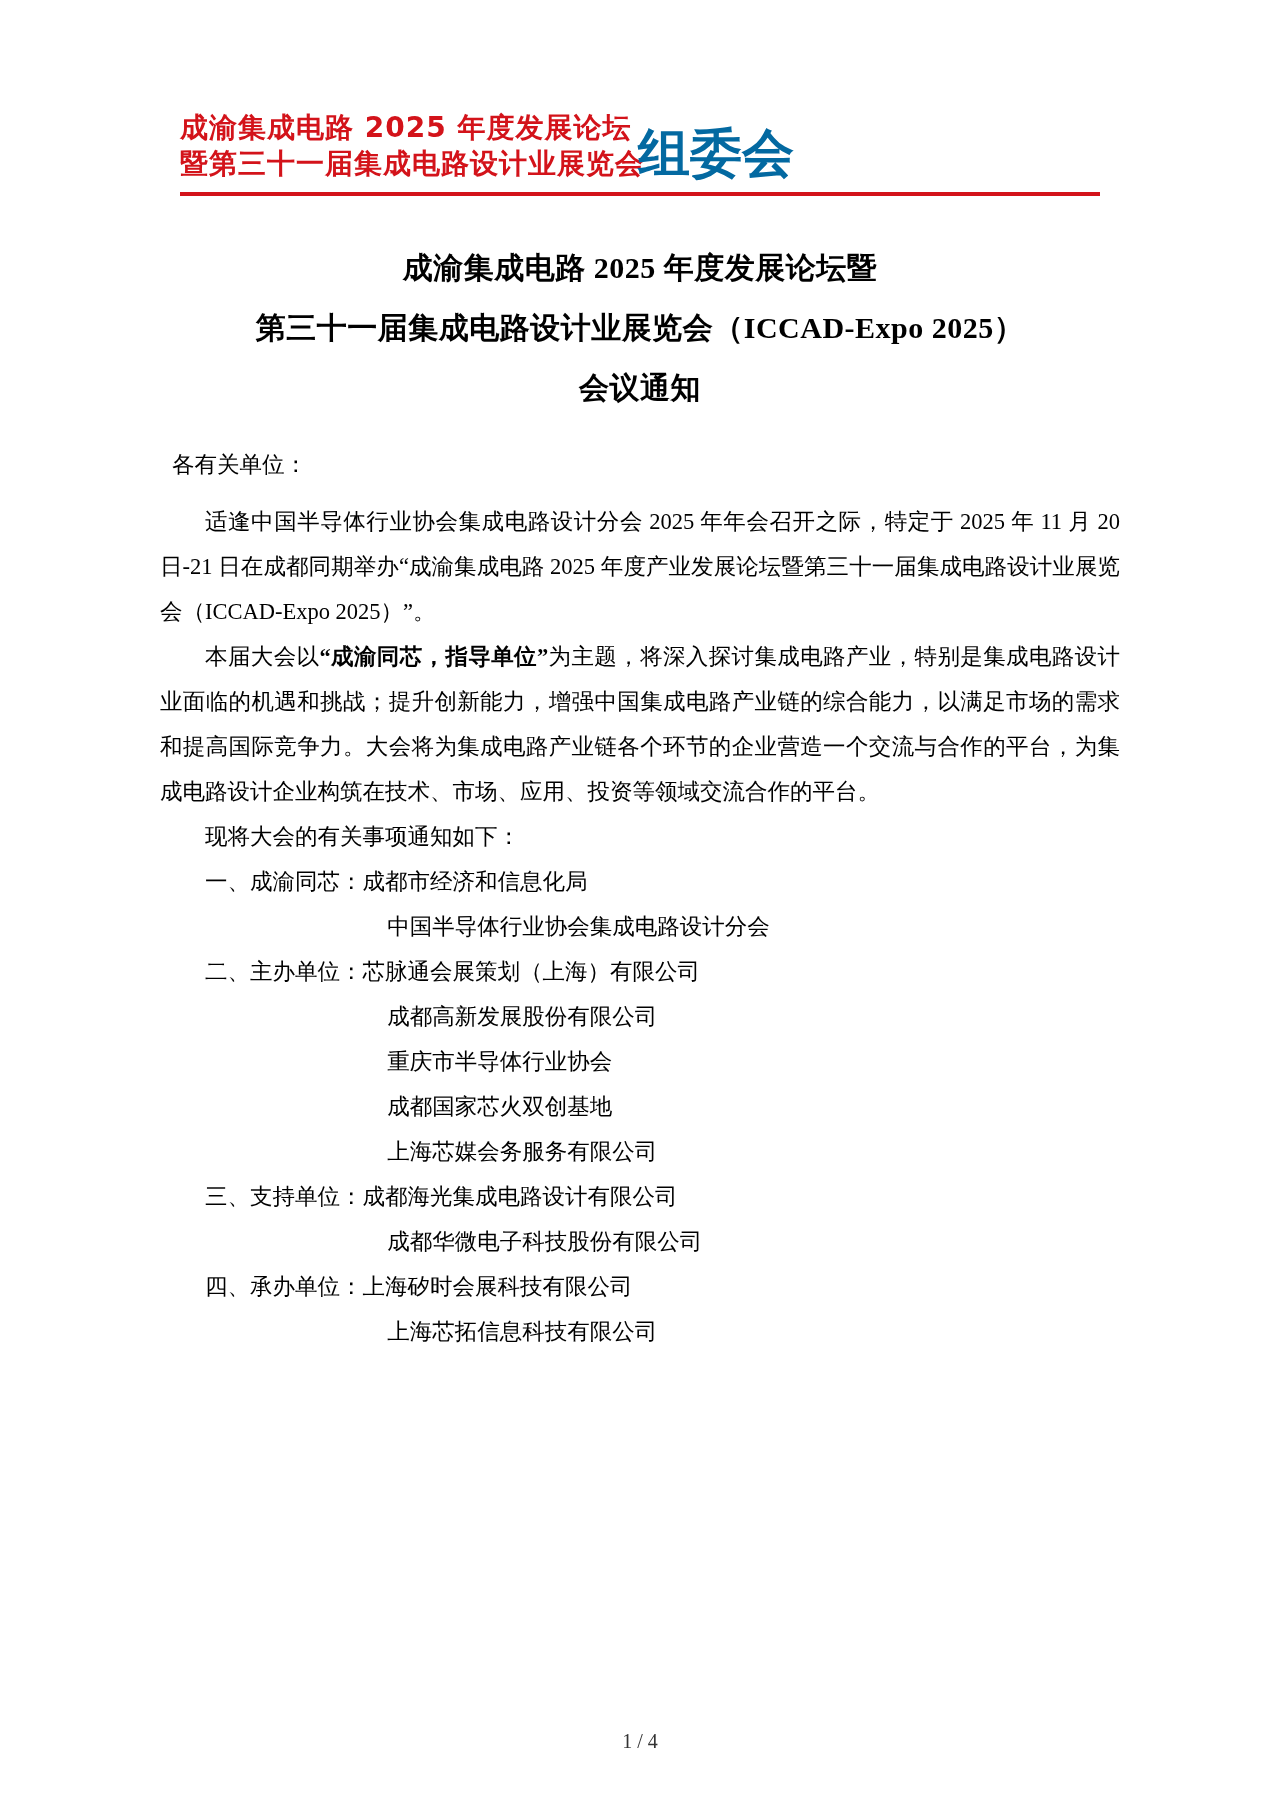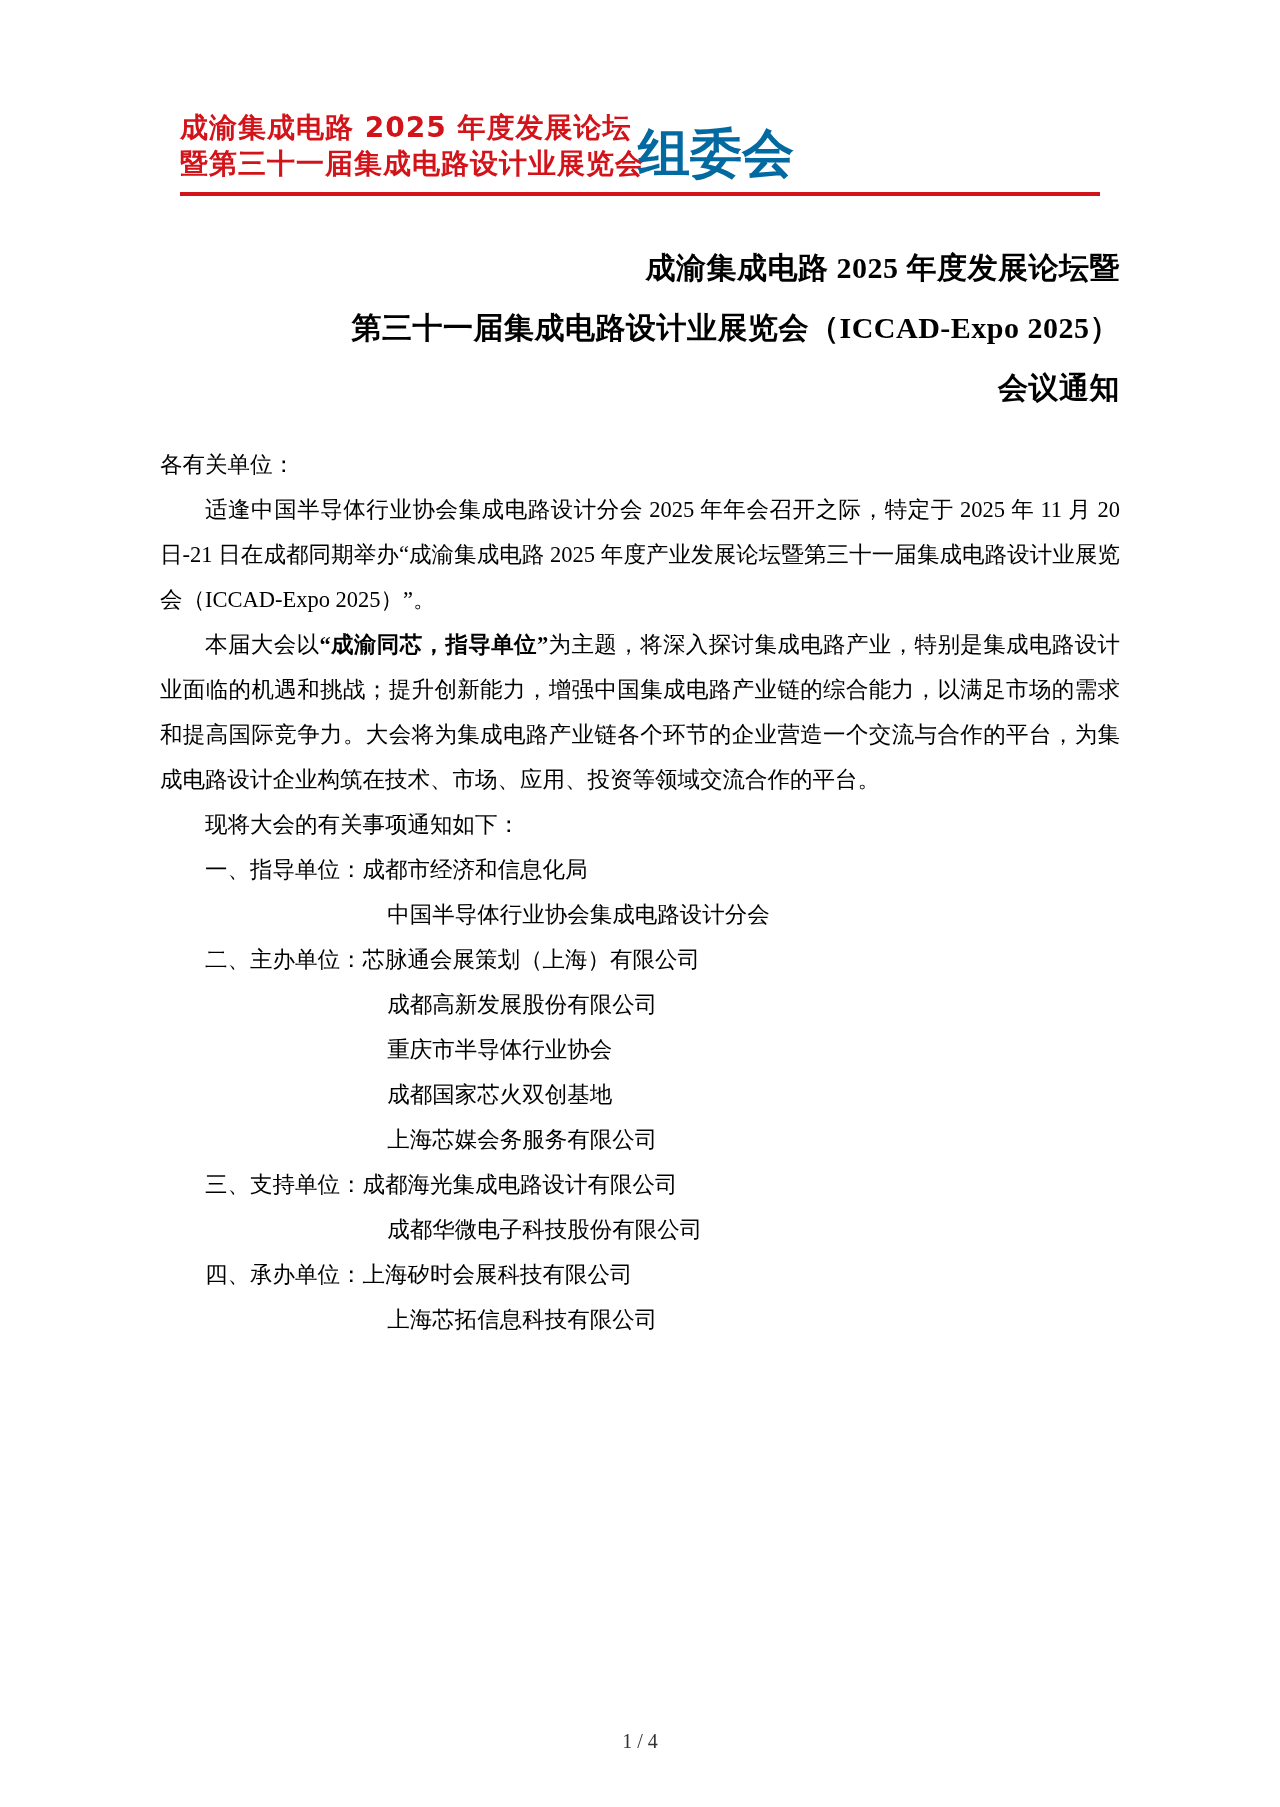--- a/index.html
+++ b/index.html
@@ -58,41 +58,41 @@
   .lh-rule {
     margin-top: 10px;
     height: 4px;
     background: #d3131a;
     width: 100%;
   }
 
   
   .doc-title {
     margin-top: 42px;
-    text-align: right;
+    text-align: center;
   }
   .doc-title div {
     font-family: "Liberation Serif", "DejaVu Serif", serif;
     font-weight: bold;
     font-size: 30px;
     line-height: 2.0;
     color: #000;
     letter-spacing: 0.5px;
   }
 
   
   .body-text {
     margin-top: 24px;
     font-size: 22.5px;
     line-height: 2.0;
     color: #000;
     text-align: justify;
   }
   .salutation {
-    margin: 0;
+    margin: 12px;
   }
   .para {
     margin: 0;
     text-indent: 2em;
   }
   .bold {
     font-weight: bold;
   }
 
   
@@ -155,21 +155,21 @@
     <p class="salutation">各有关单位：</p>
 
     <p class="para">适逢中国半导体行业协会集成电路设计分会 2025 年年会召开之际，特定于 2025 年 11 月 20 日-21 日在成都同期举办“成渝集成电路 2025 年度产业发展论坛暨第三十一届集成电路设计业展览会（ICCAD-Expo 2025）”。</p>
 
     <p class="para"><span>本届大会以</span><span class="bold">“成渝同芯，指导单位”</span><span>为主题，将深入探讨集成电路产业，特别是集成电路设计业面临的机遇和挑战；提升创新能力，增强中国集成电路产业链的综合能力，以满足市场的需求和提高国际竞争力。大会将为集成电路产业链各个环节的企业营造一个交流与合作的平台，为集成电路设计企业构筑在技术、市场、应用、投资等领域交流合作的平台。</span></p>
 
     <p class="para">现将大会的有关事项通知如下：</p>
 
     <div class="unit-block">
       <div class="unit-row unit-label">
-        <span>一、指导单位：</span>
+        <span>一、成渝同芯：</span>
         <span class="unit-first-value">成都市经济和信息化局</span>
       </div>
       <div class="unit-subline">中国半导体行业协会集成电路设计分会</div>
     </div>
 
     <div class="unit-block">
       <div class="unit-row unit-label">
         <span>二、主办单位：</span>
         <span class="unit-first-value">芯脉通会展策划（上海）有限公司</span>
       </div>

